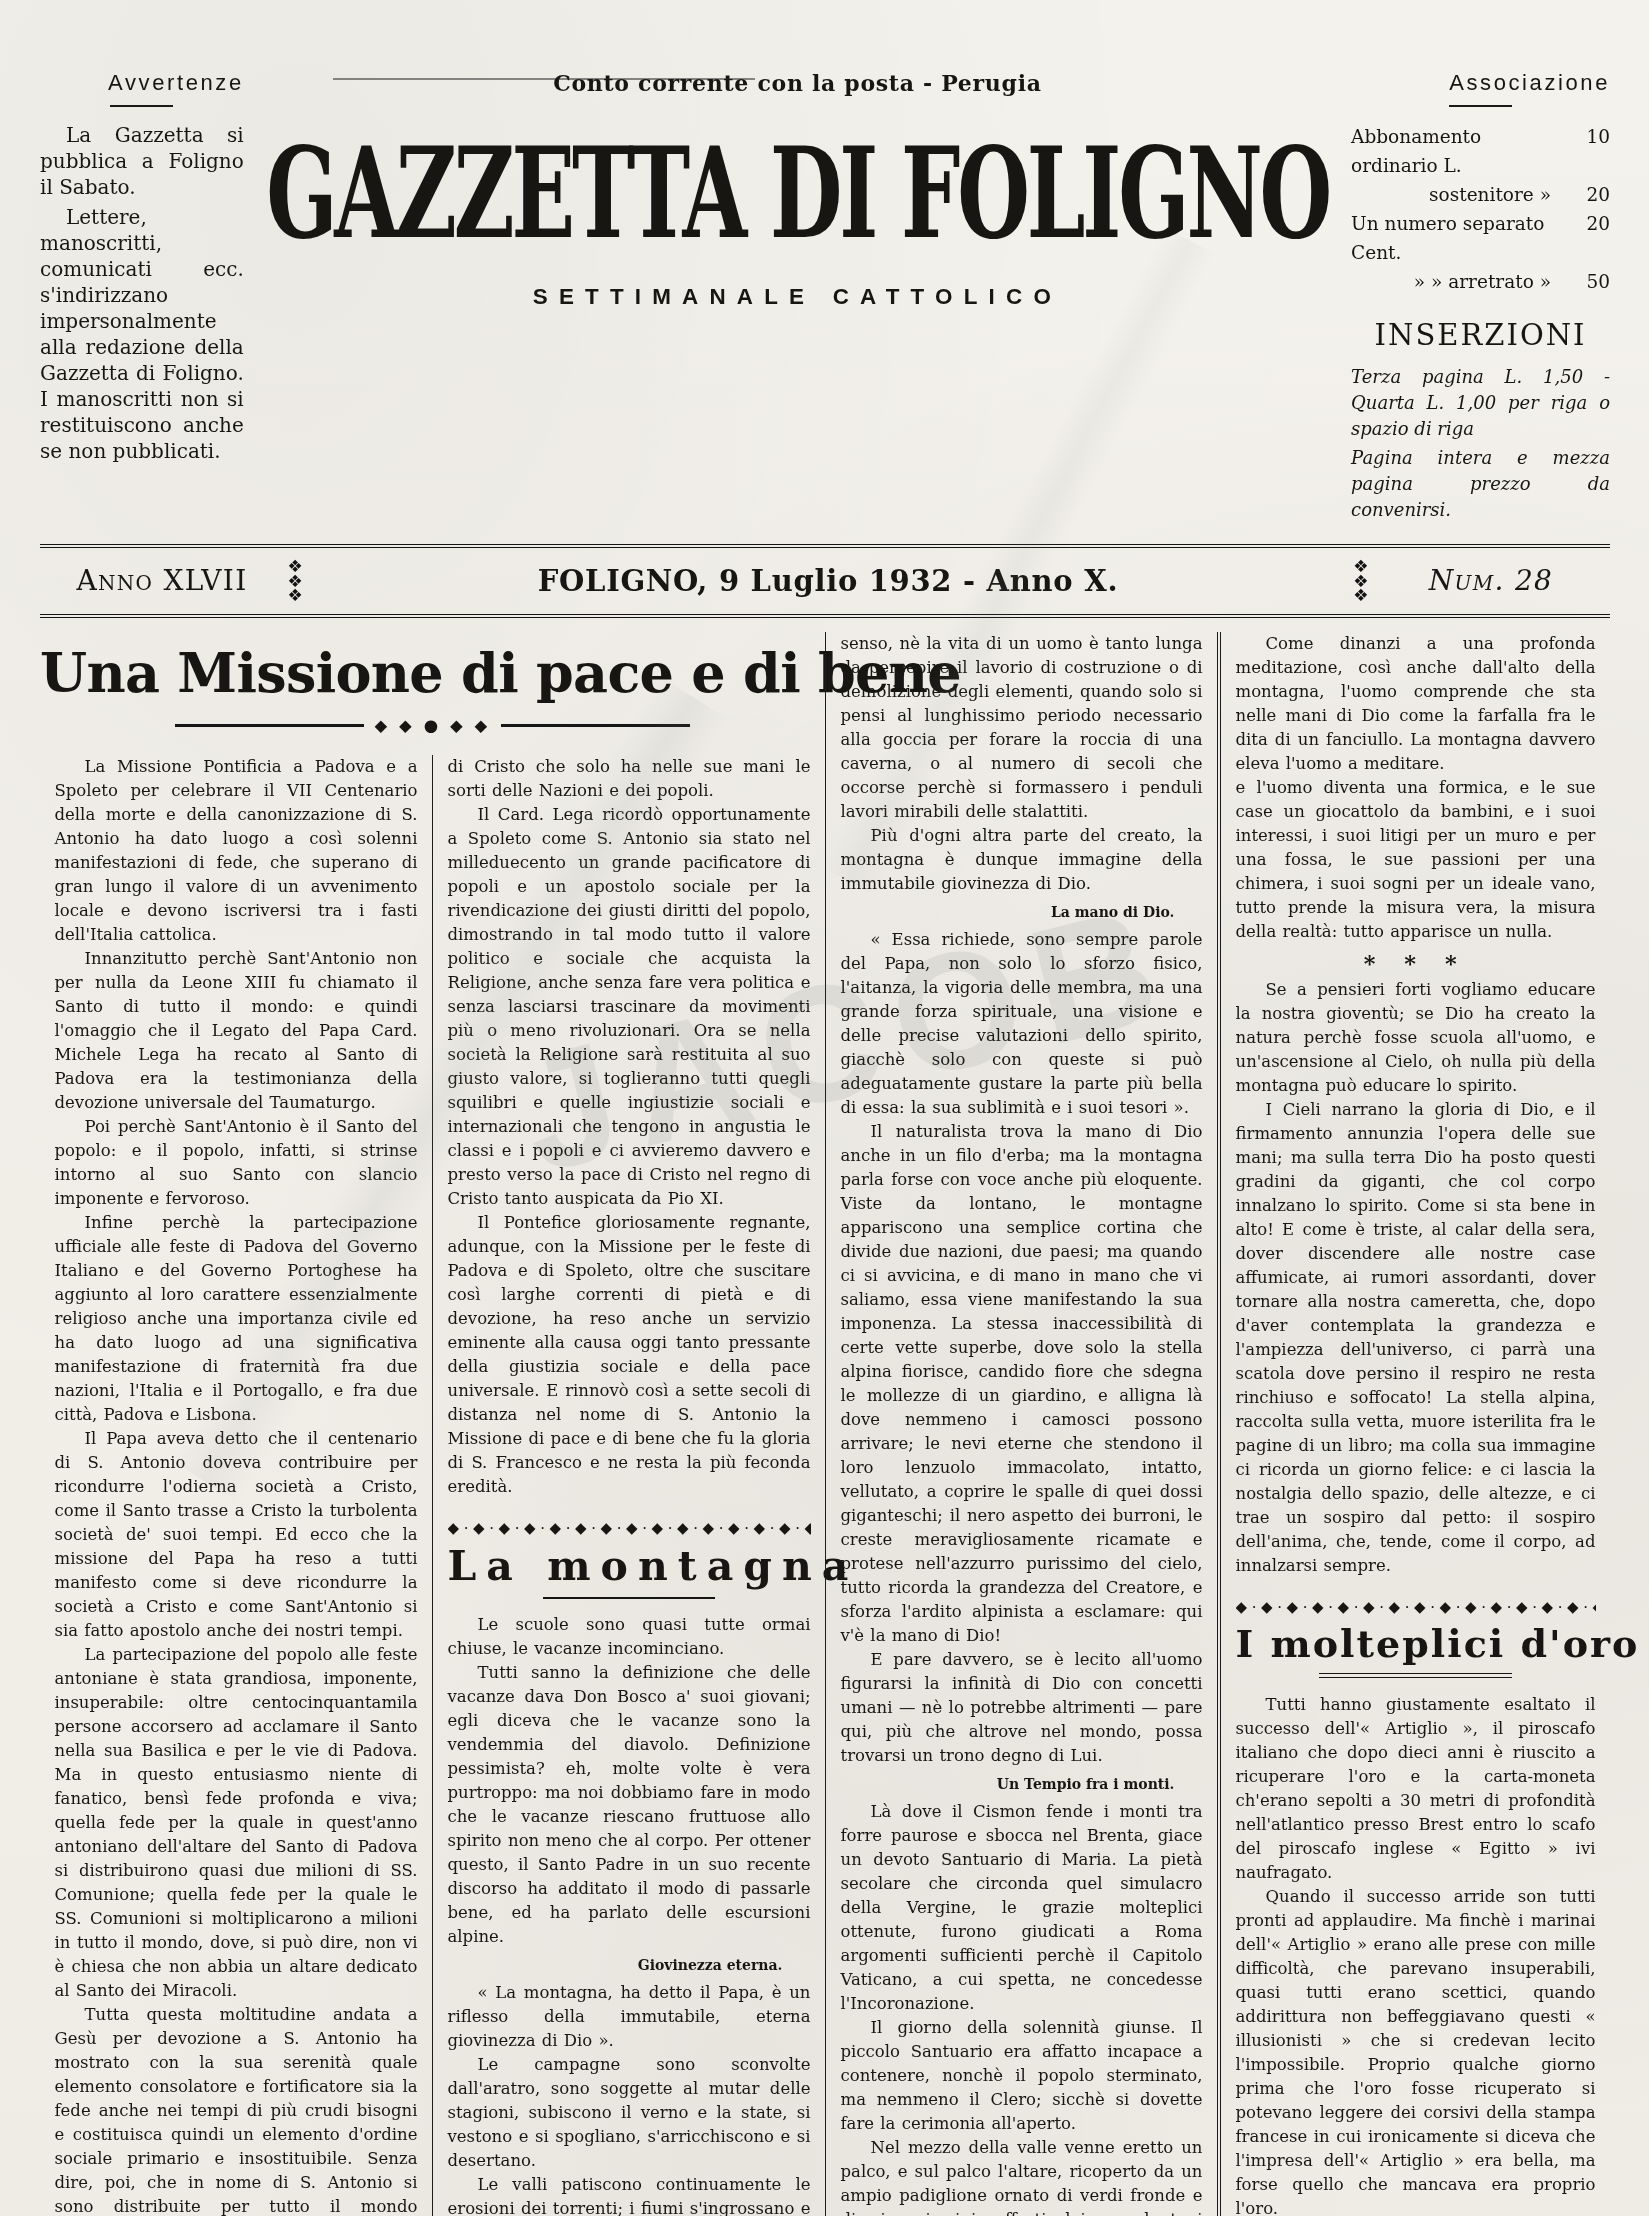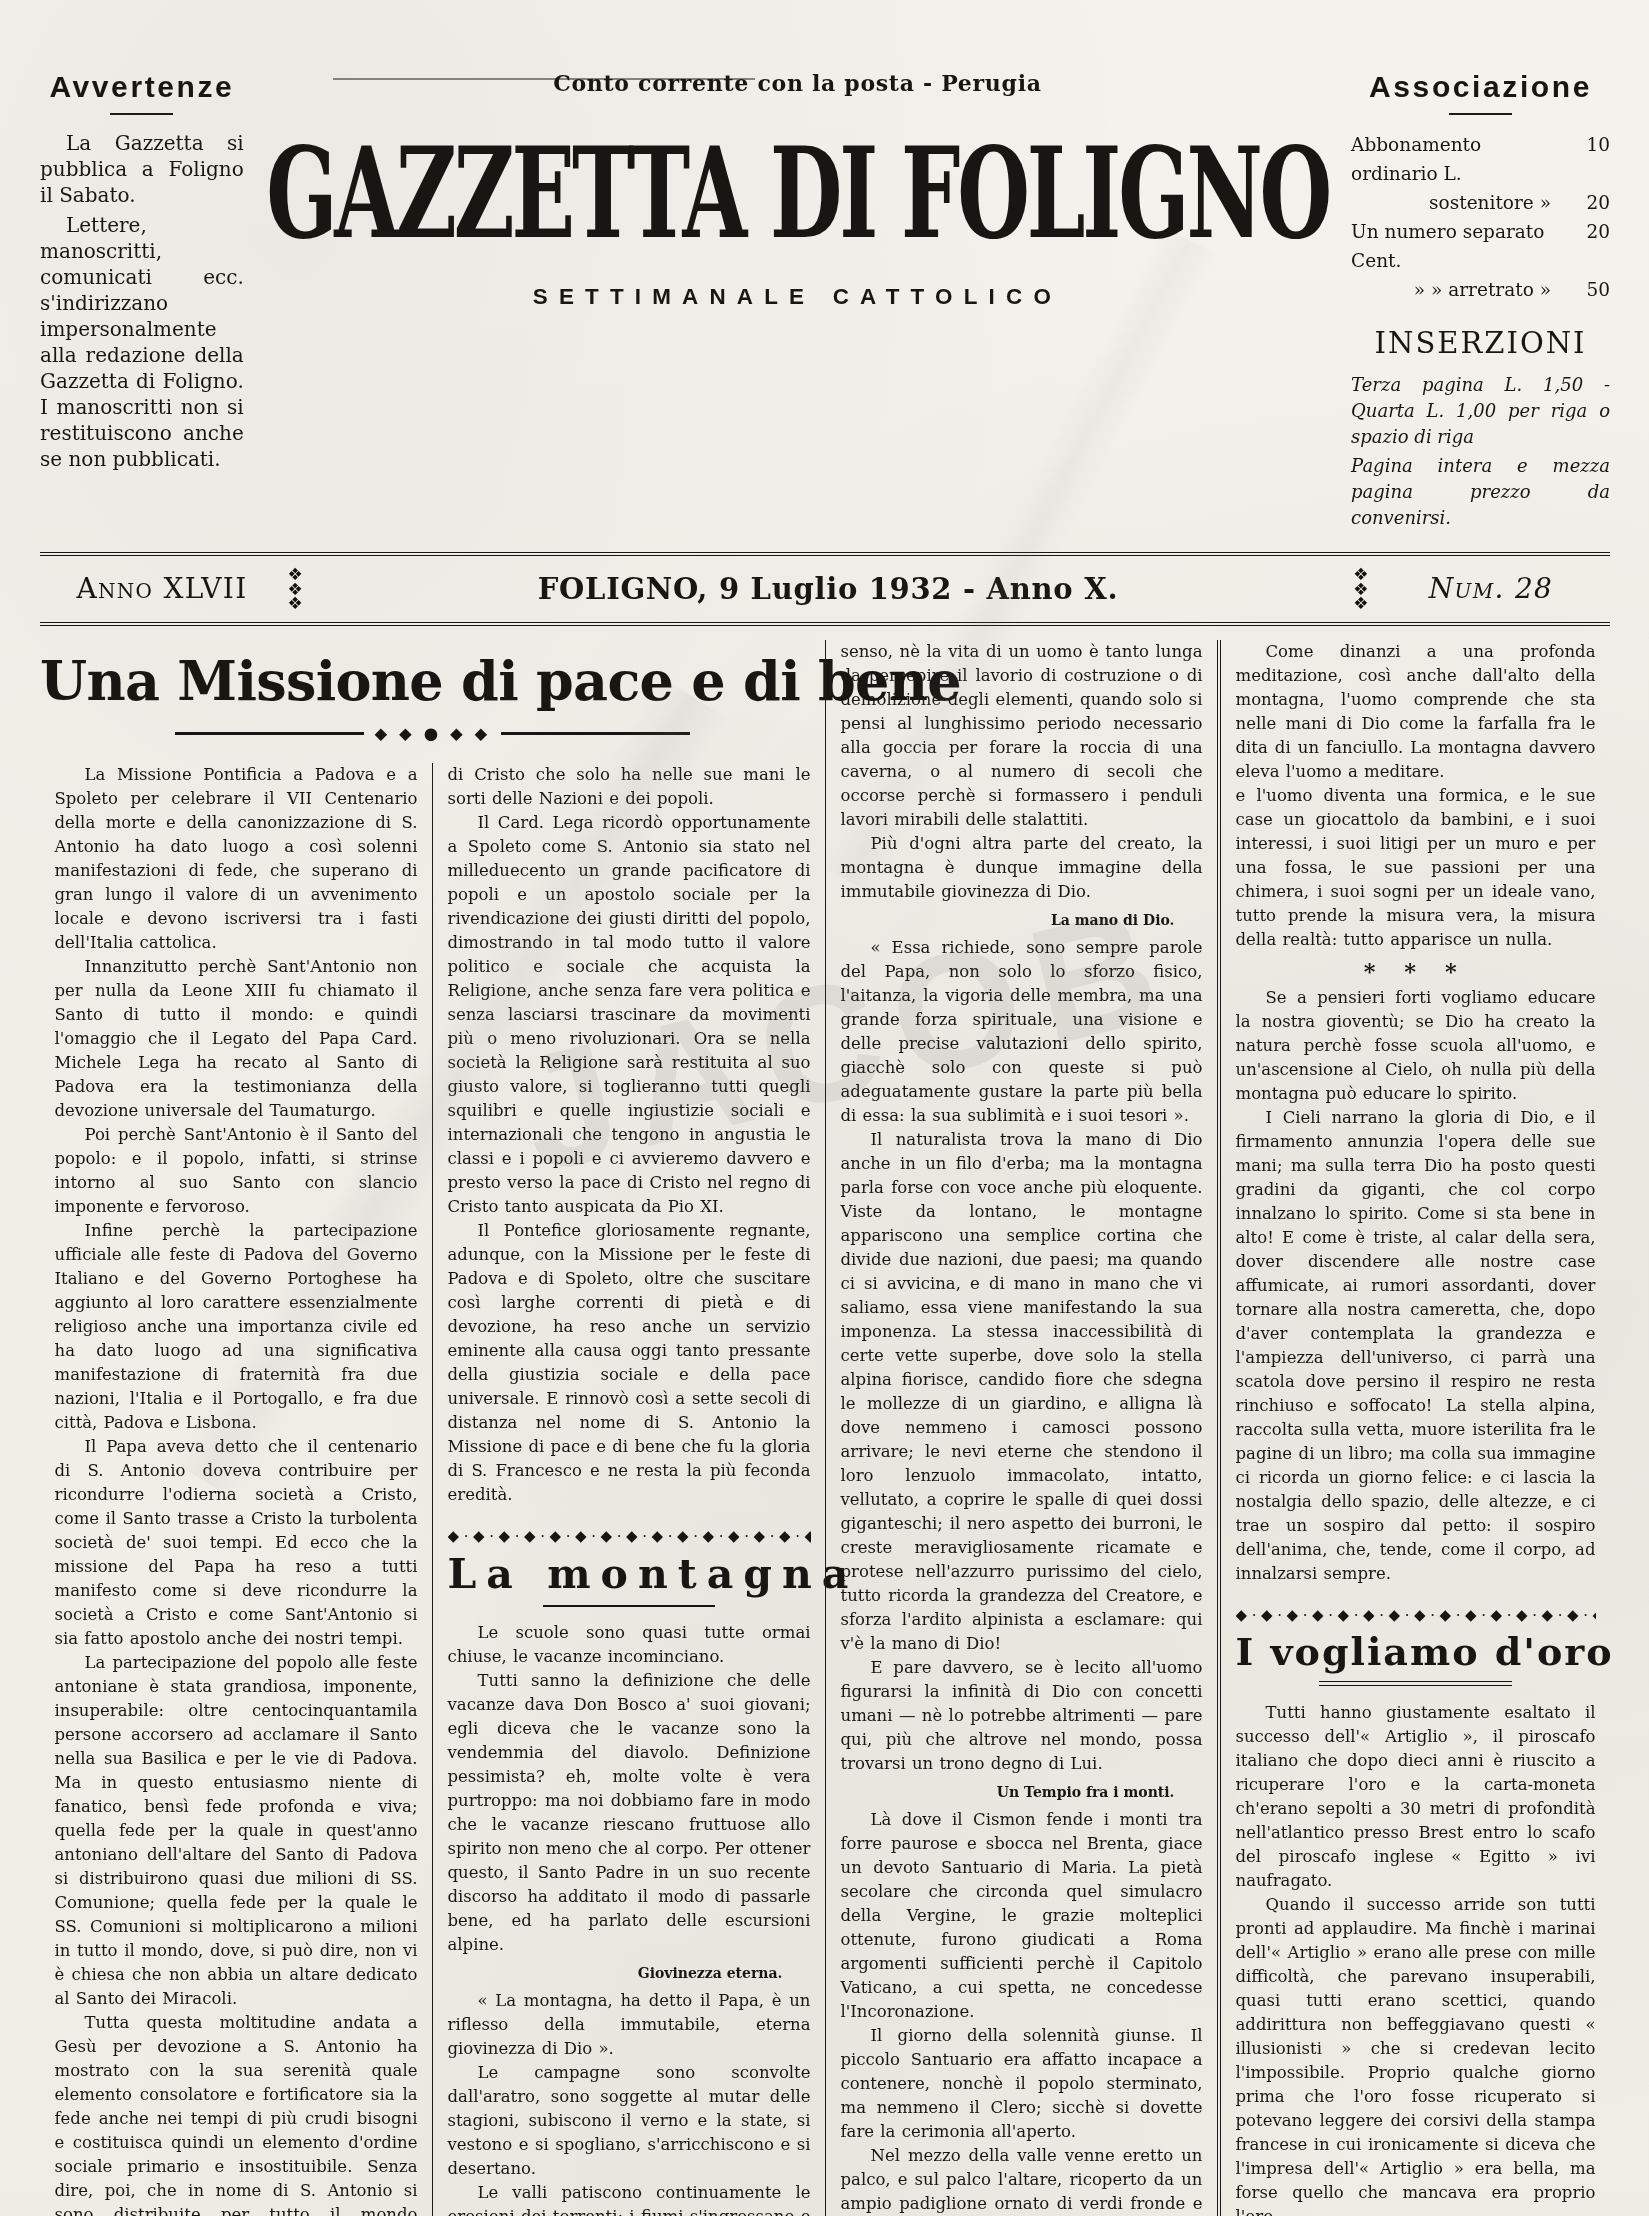--- a/index.html
+++ b/index.html
@@ -25,22 +25,22 @@
     background:linear-gradient(90deg, rgba(140,140,140,0.0), rgba(140,140,140,0.10), rgba(140,140,140,0.0)); }
   .stripe2 { left:990px; top:198px; width:59px; height:726px; transform:rotate(28deg);
     background:linear-gradient(90deg, rgba(140,140,140,0.0), rgba(140,140,140,0.08), rgba(140,140,140,0.0)); }
 
   
   .masthead { display:flex; margin:70px 40px 0; align-items:flex-start; }
   .mh-left  { width:218px; }
   .mh-right { width:277px; }
   .mh-center{ flex:1; text-align:center; }
   .mh-block-title {
-    font-family:"Liberation Sans",sans-serif; font-weight:bold; font-size:30px;
-    letter-spacing:2.6px; text-align:center;
+    font-family:"Liberation Sans",sans-serif; font-weight:normal; font-size:22px;
+    letter-spacing:2.6px; text-align:right;
   }
   .mh-block-rule { width:63px; border-top:2px solid #1a1a1a; margin:9.2px auto 14.5px; }
   .mh-left p { margin:0 0 4px; font-size:20px; line-height:26px; text-align:justify; text-indent:26px; }
   .postal-line { font-weight:bold; font-size:22px; letter-spacing:0.7px; }
   .np-title {
     display:inline-block; white-space:nowrap; font-weight:bold; font-size:87px;
     letter-spacing:-3.3px; transform:scale(0.96,1.45); transform-origin:center top; margin-top:22.4px;
   }
   .np-subtitle {
     margin-top:63px; font-family:"Liberation Sans",sans-serif; font-weight:bold;
@@ -200,21 +200,21 @@
         <p class="para">Il giorno della solennità giunse. Il piccolo Santuario era affatto incapace a contenere, nonchè il popolo sterminato, ma nemmeno il Clero; sicchè si dovette fare la cerimonia all'aperto.</p>
         <p class="para">Nel mezzo della valle venne eretto un palco, e sul palco l'altare, ricoperto da un ampio padiglione ornato di verdi fronde e di giovani pini, offerti dai non lontani boschi. Era uno spettacolo sovranamente maestoso. Immaginate una Cattedrale che abbia per pareti i fianchi di montagne a picco; per pavimento un tratto di verdeggiante campagna, e il bianco letto di due fiumi che dopo d'essersi lungamente cercati, dopo d'essersi chiamati collo scrosciante fragore, alfine si ritrovano e si abbracciano; e per soffitto il cielo. I canti della folla, gli squilli delle trombe, gli spari dei mortaretti, erano fedelmente ripetuti, moltiplicati, ingigantiti dall'eco. Non solo la fede lassù diceva essere Dio presente alla Messa Pontificale celebrata in quel tempio maestoso, ma a tutti sembrava di sentirlo, di vederlo: pareva ch'Egli avesse creato apposta quel luogo perchè servisse, in un giorno da Lui fissato fra i secoli, alla glorificazione della Madre Sua.</p>
       </div>
     <div class="col c4">
         <p class="para">Come dinanzi a una profonda meditazione, così anche dall'alto della montagna, l'uomo comprende che sta nelle mani di Dio come la farfalla fra le dita di un fanciullo. La montagna davvero eleva l'uomo a meditare.</p>
         <p class="para noindent">e l'uomo diventa una formica, e le sue case un giocattolo da bambini, e i suoi interessi, i suoi litigi per un muro e per una fossa, le sue passioni per una chimera, i suoi sogni per un ideale vano, tutto prende la misura vera, la misura della realtà: tutto apparisce un nulla.</p>
         <div class="stars">* * *</div>
         <p class="para">Se a pensieri forti vogliamo educare la nostra gioventù; se Dio ha creato la natura perchè fosse scuola all'uomo, e un'ascensione al Cielo, oh nulla più della montagna può educare lo spirito.</p>
         <p class="para">I Cieli narrano la gloria di Dio, e il firmamento annunzia l'opera delle sue mani; ma sulla terra Dio ha posto questi gradini da giganti, che col corpo innalzano lo spirito. Come si sta bene in alto! E come è triste, al calar della sera, dover discendere alle nostre case affumicate, ai rumori assordanti, dover tornare alla nostra cameretta, che, dopo d'aver contemplata la grandezza e l'ampiezza dell'universo, ci parrà una scatola dove persino il respiro ne resta rinchiuso e soffocato! La stella alpina, raccolta sulla vetta, muore isterilita fra le pagine di un libro; ma colla sua immagine ci ricorda un giorno felice: e ci lascia la nostalgia dello spazio, delle altezze, e ci trae un sospiro dal petto: il sospiro dell'anima, che, tende, come il corpo, ad innalzarsi sempre.</p>
         <div class="ornament-row">◆·◆·◆·◆·◆·◆·◆·◆·◆·◆·◆·◆·◆·◆·◆·◆·◆·◆</div>
-        <div class="article-heading h-pescatori">I vogliamo d'oro</div>
+        <div class="article-heading h-pescatori">I molteplici d'oro</div>
         <div class="heading-rule double"></div>
         <p class="para">Tutti hanno giustamente esaltato il successo dell'« Artiglio », il piroscafo italiano che dopo dieci anni è riuscito a ricuperare l'oro e la carta-moneta ch'erano sepolti a 30 metri di profondità nell'atlantico presso Brest entro lo scafo del piroscafo inglese « Egitto » ivi naufragato.</p>
         <p class="para">Quando il successo arride son tutti pronti ad applaudire. Ma finchè i marinai dell'« Artiglio » erano alle prese con mille difficoltà, che parevano insuperabili, quasi tutti erano scettici, quando addirittura non beffeggiavano questi « illusionisti » che si credevan lecito l'impossibile. Proprio qualche giorno prima che l'oro fosse ricuperato si potevano leggere dei corsivi della stampa francese in cui ironicamente si diceva che l'impresa dell'« Artiglio » era bella, ma forse quello che mancava era proprio l'oro.</p>
       </div>
   </div>
 
 </div>
 
 
 </body></html>

